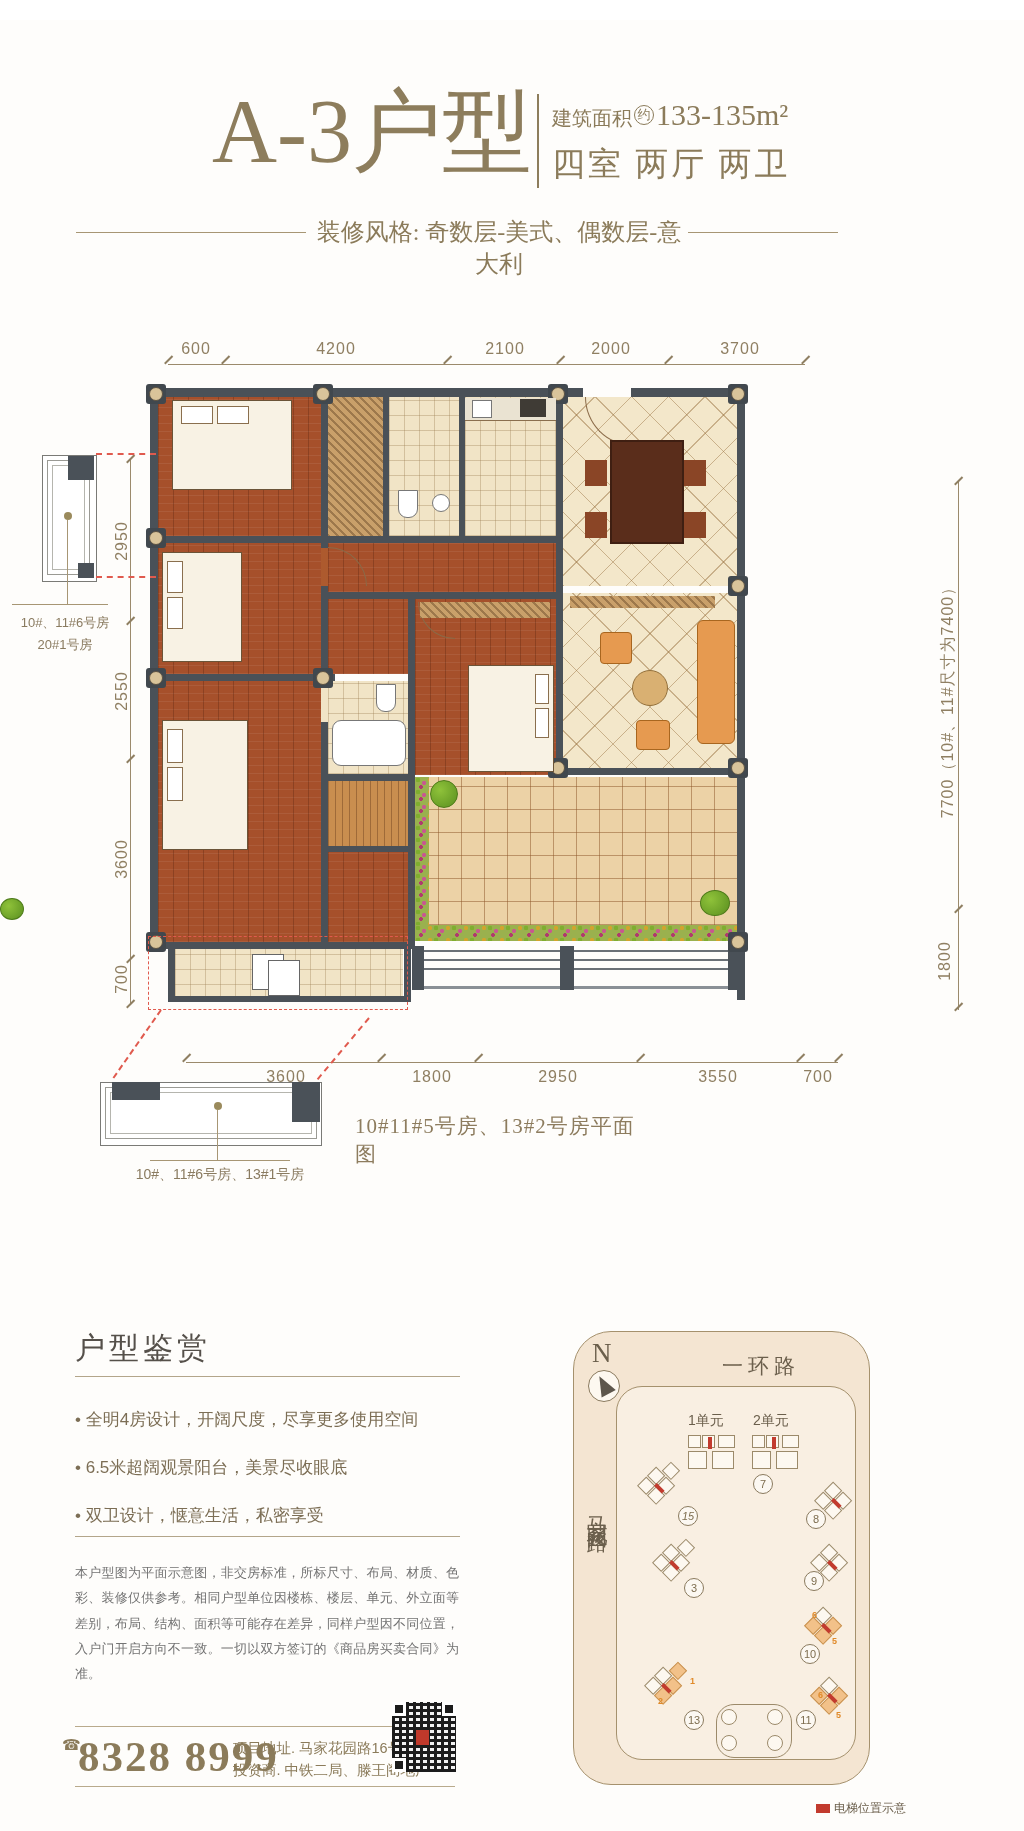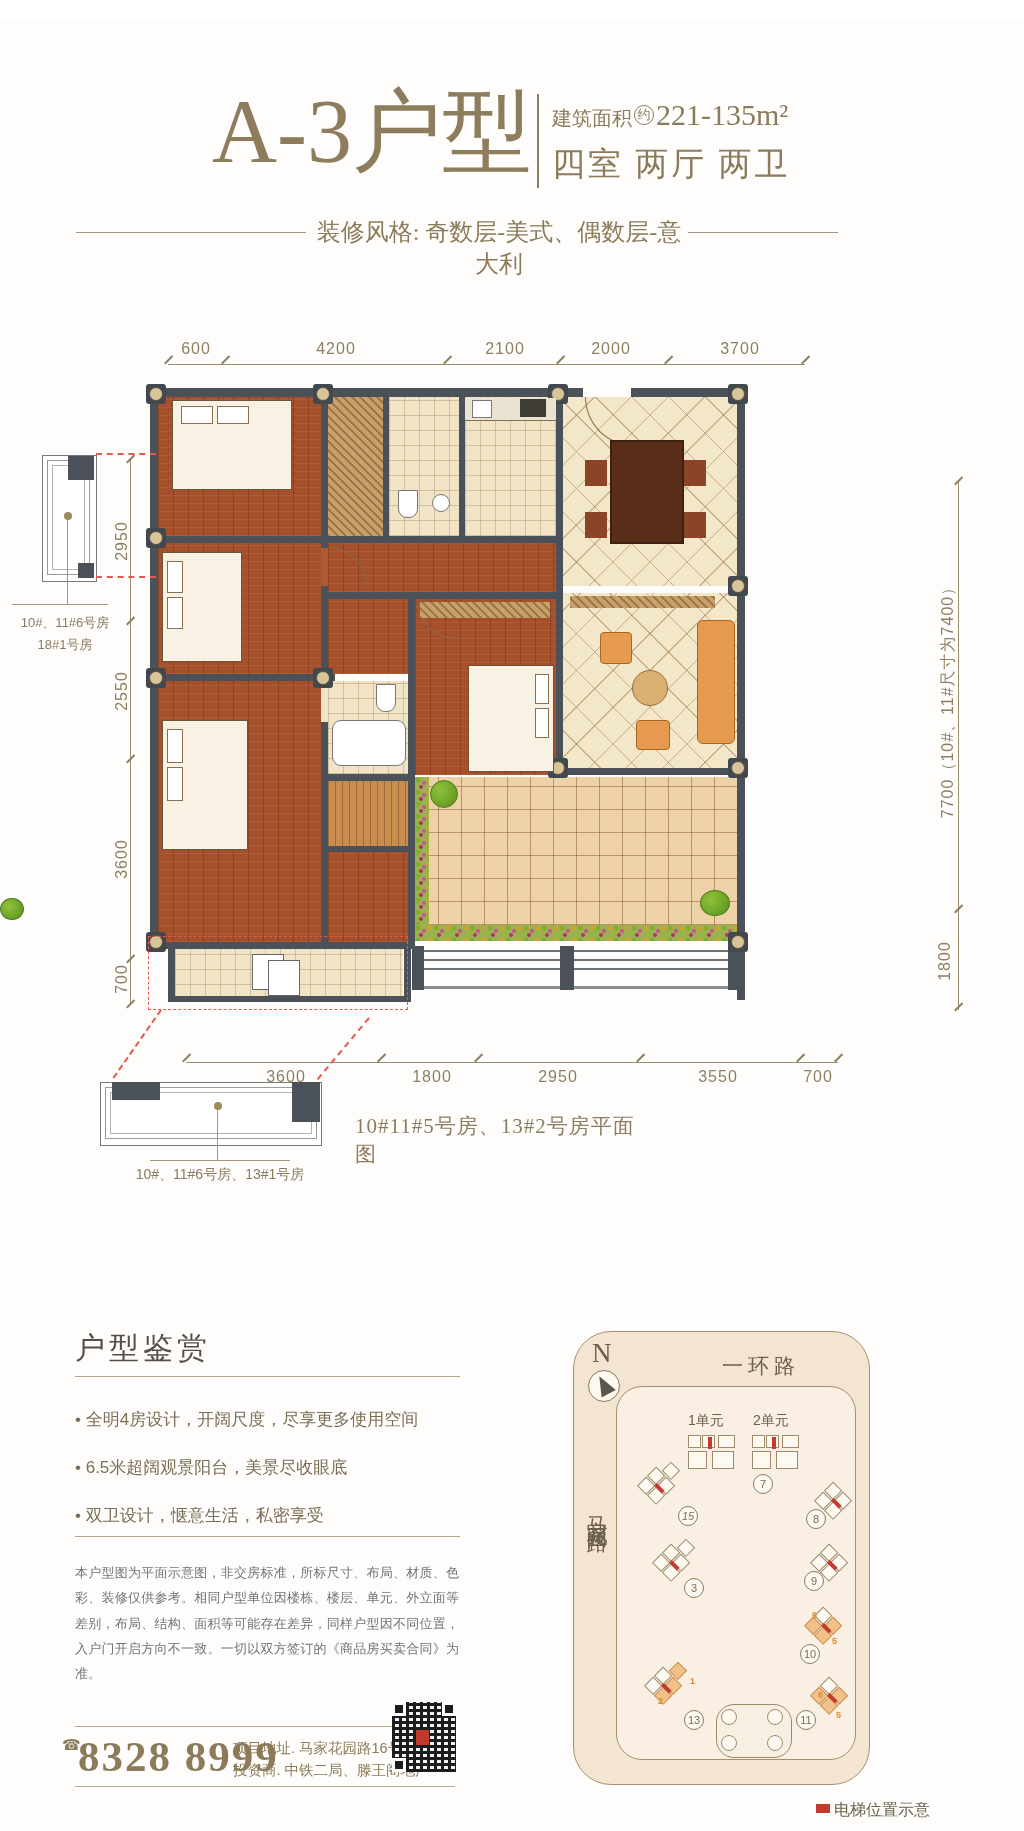--- a/index.html
+++ b/index.html
@@ -38,21 +38,21 @@
   .maptxt{color:#6b5f4c;}
 </style>
 </head>
 <body>
 
 <div id="page">
 
   <div class="a serif" style="left:212px;top:58px;width:330px;height:110px;font-size:90px;line-height:108px;color:#8d7d5c;">A-3户型</div>
   <div class="a" style="left:537px;top:74px;width:2px;height:94px;background:#8d7d5c;"></div>
   <div class="a" style="left:552px;top:78px;height:40px;white-space:nowrap;">
-    <span class="serif" style="font-size:20px;color:#8b7b5a;">建筑面积</span><span style="display:inline-block;font-size:13px;width:18px;height:18px;line-height:18px;text-align:center;border:1px solid #8b7b5a;border-radius:50%;vertical-align:6px;margin:0 2px;">约</span><span class="serif" style="font-size:30px;color:#8b7b5a;">221-135m²</span>
+    <span class="serif" style="font-size:20px;color:#8b7b5a;">建筑面积</span><span style="display:inline-block;font-size:13px;width:18px;height:18px;line-height:18px;text-align:center;border:1px solid #8b7b5a;border-radius:50%;vertical-align:6px;margin:0 2px;">约</span><span class="serif" style="font-size:30px;color:#8b7b5a;">133-135m²</span>
   </div>
   <div class="a serif" style="left:552px;top:122px;font-size:33px;letter-spacing:3px;color:#8b7b5a;">四室 两厅 两卫</div>
   <div class="a gold-line" style="left:76px;top:212px;width:230px;height:1px;"></div>
   <div class="a serif" style="left:316px;top:196px;width:366px;text-align:center;font-size:24px;color:#8b7b5a;">装修风格: 奇数层-美式、偶数层-意大利</div>
   <div class="a gold-line" style="left:688px;top:212px;width:150px;height:1px;"></div>
 
   <div class="a dimline" style="left:168px;top:344px;width:637px;height:1px;"></div>
   <div class="a tick" style="left:163px;top:339px;"></div>
   <div class="a tick" style="left:220px;top:339px;"></div>
   <div class="a tick" style="left:442px;top:339px;"></div>
@@ -208,21 +208,21 @@
     <div class="a" style="left:4px;top:4px;width:41px;height:113px;border:1px solid #9a9a94;"></div>
     <div class="a" style="left:9px;top:9px;width:31px;height:103px;border:1px solid #b5b5ae;"></div>
   </div>
   <div class="a wall" style="left:68px;top:436px;width:26px;height:24px;"></div>
   <div class="a wall" style="left:78px;top:543px;width:16px;height:15px;"></div>
   <div class="a" style="left:64px;top:492px;width:8px;height:8px;background:#9a8a5c;border-radius:50%;"></div>
   <div class="a gold-line" style="left:67px;top:500px;width:1px;height:84px;"></div>
   <div class="a gold-line" style="left:12px;top:584px;width:96px;height:1px;"></div>
   <div class="a" style="left:2px;top:592px;width:126px;text-align:center;font-size:13px;color:#8a7b60;line-height:1.7;">
     <div>10#、11#6号房</div>
-    <div>18#1号房</div>
+    <div>20#1号房</div>
   </div>
   <div class="a reddash-h" style="left:96px;top:433px;width:60px;height:0;"></div>
   <div class="a reddash-h" style="left:96px;top:556px;width:60px;height:0;"></div>
 
   <div class="a" style="left:148px;top:916px;width:258px;height:72px;border:1.6px dashed #e05a4e;"></div>
   <div class="a reddash-v" style="left:160px;top:990px;width:0;height:83px;transform:rotate(35deg);transform-origin:top center;"></div>
   <div class="a reddash-v" style="left:368px;top:998px;width:0;height:80px;transform:rotate(40deg);transform-origin:top center;"></div>
 
   <div class="a" style="left:100px;top:1062px;width:220px;height:62px;background:#ffffff;border:1.5px solid #7a7a76;">
     <div class="a" style="left:4px;top:4px;width:210px;height:50px;border:1px solid #9a9a94;"></div>
@@ -362,15 +362,15 @@
   <div class="a cnum" style="left:796px;top:1690px;">11</div>
 
   <div class="a" style="left:716px;top:1684px;width:74px;height:52px;border:1.5px solid #9c8a6a;border-radius:18px;background:#f8efe3;">
     <div class="a" style="left:4px;top:4px;width:14px;height:14px;border:1.5px solid #9c8a6a;border-radius:50%;background:#fdf8f0;"></div>
     <div class="a" style="left:50px;top:4px;width:14px;height:14px;border:1.5px solid #9c8a6a;border-radius:50%;background:#fdf8f0;"></div>
     <div class="a" style="left:4px;top:30px;width:14px;height:14px;border:1.5px solid #9c8a6a;border-radius:50%;background:#fdf8f0;"></div>
     <div class="a" style="left:50px;top:30px;width:14px;height:14px;border:1.5px solid #9c8a6a;border-radius:50%;background:#fdf8f0;"></div>
   </div>
 
   <div class="a" style="left:816px;top:1784px;width:14px;height:9px;background:#c23b2e;"></div>
-  <div class="a maptxt" style="left:834px;top:1780px;font-size:16px;text-align:center;">电梯位置示意</div>
+  <div class="a maptxt" style="left:834px;top:1780px;font-size:12px;text-align:center;">电梯位置示意</div>
 
 </div>
 
 </body></html>

